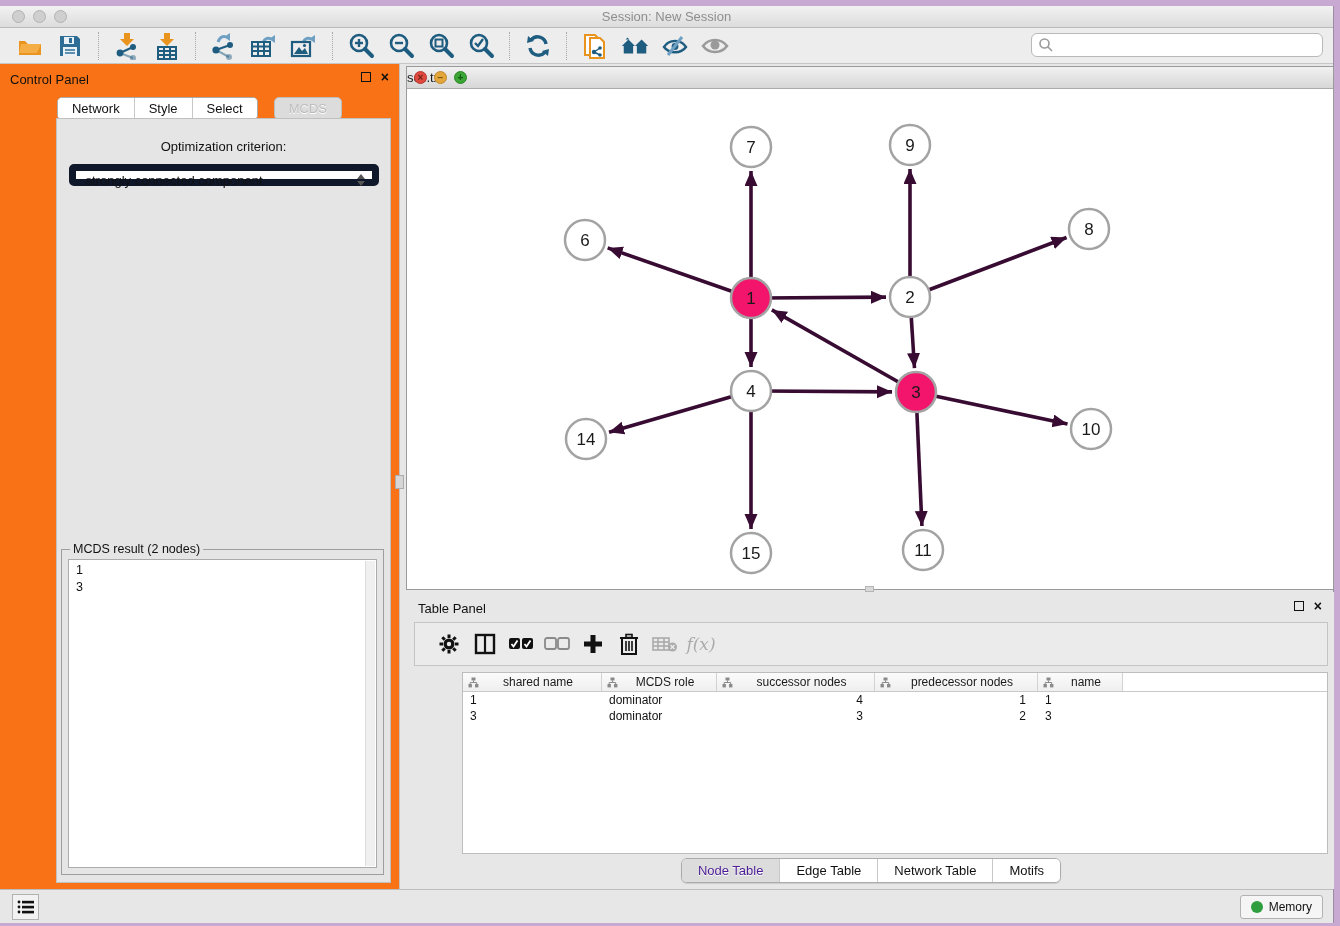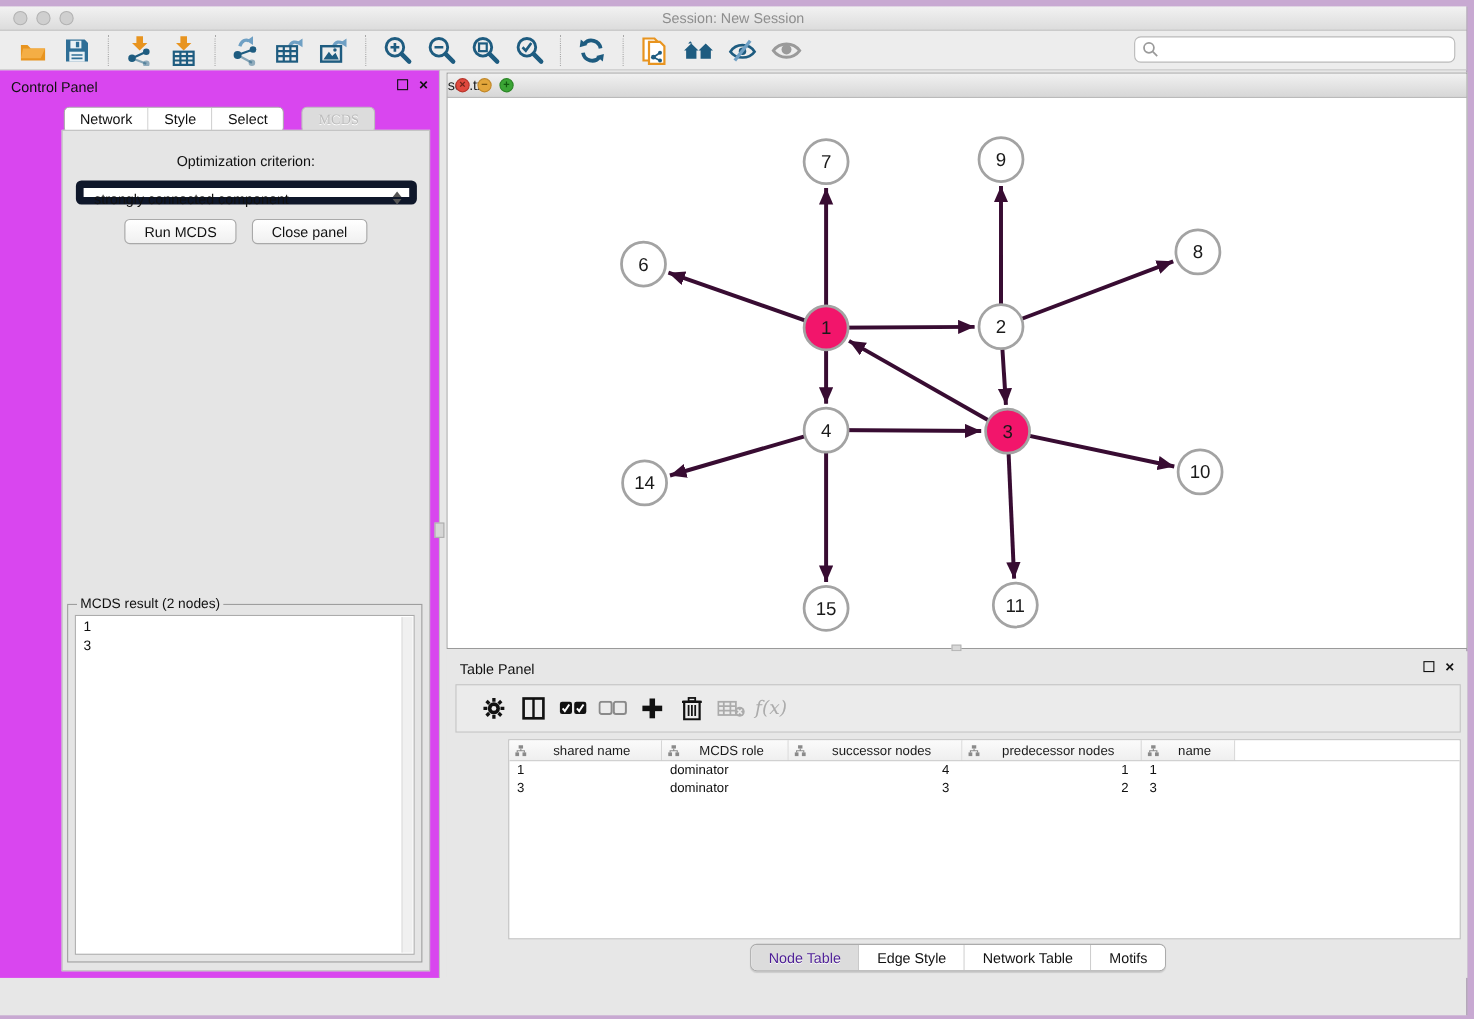--- a/index.html
+++ b/index.html
@@ -18,32 +18,32 @@
   
   .toolbar { position:absolute; left:0; top:22px; width:100%; height:36px; background:#EDEDED;
     border-bottom:1px solid #C6C6C6; display:flex; align-items:center; padding-left:10px; }
   .tbtn { width:30px; height:30px; display:flex; align-items:center; justify-content:center; margin:0 5px; }
   .tsep { width:1px; height:28px; border-left:1px dotted #A8A8A8; margin:0 8px; }
   .search-wrap { position:absolute; right:10px; top:5px; width:292px; height:24px; background:#fff;
     border:1px solid #B9B9B9; border-radius:6px; display:flex; align-items:center; padding-left:6px; }
   .search-wrap input { border:none; outline:none; flex:1; font-size:12px; background:transparent; height:100%; }
 
   
-  .control-panel { position:absolute; left:0; top:58px; width:400px; height:825px; background:#d946ef;
+  .control-panel { position:absolute; left:0; top:58px; width:400px; height:825px; background:#f97316;
     border-right:1px solid #C2C2C2; }
   .cp-header { position:absolute; top:8px; left:10px; right:10px; height:18px; font-size:13px; color:#111; }
   .panel-icons { position:absolute; right:0; top:0; display:flex; gap:10px; align-items:center; }
   .icon-float { width:10px; height:10px; border:1.5px solid #111; }
   .icon-close { font-size:14px; font-weight:bold; color:#111; line-height:10px; }
   .cp-tabs { position:absolute; top:33px; left:0; width:100%; display:flex; justify-content:center; }
   .seg-group { display:flex; border:1px solid #ABABAB; border-radius:5px; overflow:hidden; background:#fff; }
   .seg-tab { padding:3px 14px; font-size:13px; color:#111; background:#fff; border-right:1px solid #C9C9C9; }
   .seg-tab:last-child { border-right:none; }
   .tab-disabled { margin-left:16px; padding:3px 14px; font-size:13px; color:#BCBCBC; background:#DCDCDC;
-    border:1px solid #BDBDBD; border-radius:5px; text-shadow:0 1px 0 #fff;font-family:Liberation Serif, serif; }
+    border:1px solid #BDBDBD; border-radius:5px; text-shadow:0 1px 0 #fff; }
   .cp-body { position:absolute; top:54px; left:8px; right:8px; bottom:6px; background:#E5E5E5;
     border:1px solid #C0C0C0;margin-left:48px; }
   .opt-label { margin-top:20px; text-align:center; font-size:13px; color:#111; }
   .select-box { position:relative; margin:10px auto 0; width:310px; height:22px; background:#fff;
     border:7px solid #0f172a; border-radius:5px; font-size:13px; color:#111; line-height:20px; padding-left:10px; }
   .select-arrows { position:absolute; right:7px; top:3px; display:flex; flex-direction:column; gap:2px; }
   .select-arrows .up { width:0; height:0; border-left:4px solid transparent; border-right:4px solid transparent; border-bottom:5px solid #555; }
   .select-arrows .down { width:0; height:0; border-left:4px solid transparent; border-right:4px solid transparent; border-top:5px solid #555; }
   .cp-buttons { margin-top:13px; display:flex; justify-content:center; gap:14px; }
   .btn { height:23px; padding:0 17px; background:linear-gradient(#FFFFFF,#F0F0F0); border:1px solid #A9A9A9;
@@ -286,24 +286,20 @@
     </div>
     <div class="cp-body">
       <div class="opt-label">Optimization criterion:</div>
       <div class="select-box">
         <span>strongly connected component</span>
         <span class="select-arrows">
           <span class="up"></span>
             <span class="down"></span>
         </span>
       </div>
-      <div class="cp-buttons">
-        <div class="btn">Run MCDS</div>
-        <div class="btn">Close panel</div>
-      </div>
       <div class="mcds-fieldset">
         <div class="mcds-legend">MCDS result (2 nodes)</div>
         <div class="mcds-text">
           <div id="mcds-lines">
               <div>1</div>
               <div>3</div>
             </div>
           <div class="mcds-scroll"></div>
         </div>
       </div>
@@ -539,22 +535,38 @@
               <div class="td num">3</div>
               <div class="td num">2</div>
               <div class="td">3</div>
               <div class="td"></div>
             </div>
           </div>
       </div>
       <div class="tp-tabs">
         <div class="bt-group" id="bt-group">
             <div class="bt-tab disabled">Node Table</div>
-            <div class="bt-tab">Edge Style</div>
+            <div class="bt-tab">Edge Table</div>
             <div class="bt-tab">Network Table</div>
             <div class="bt-tab">Motifs</div>
           </div>
       </div>
     </div>
   </div>
 
+  <div class="statusbar">
+    <div class="status-left-btn">
+      <svg class="icon" width="18" height="16" viewBox="0 0 18 16">
+        <circle cx="2" cy="3" r="1.4" fill="#111"></circle>
+          <rect x="5" y="1.8" width="12" height="2.6" fill="#111"></rect>
+        <circle cx="2" cy="8" r="1.4" fill="#111"></circle>
+          <rect x="5" y="6.8" width="12" height="2.6" fill="#111"></rect>
+        <circle cx="2" cy="13" r="1.4" fill="#111"></circle>
+          <rect x="5" y="11.8" width="12" height="2.6" fill="#111"></rect>
+      </svg>
+    </div>
+    <div class="memory-btn">
+      <span class="memory-dot"></span>
+      <span>Memory</span>
+    </div>
+  </div>
 
 </div>
 
 </body></html>

